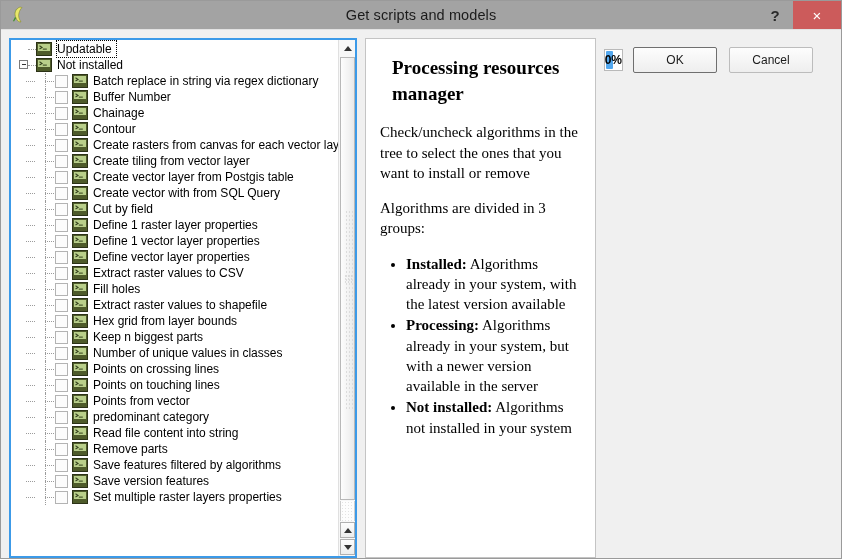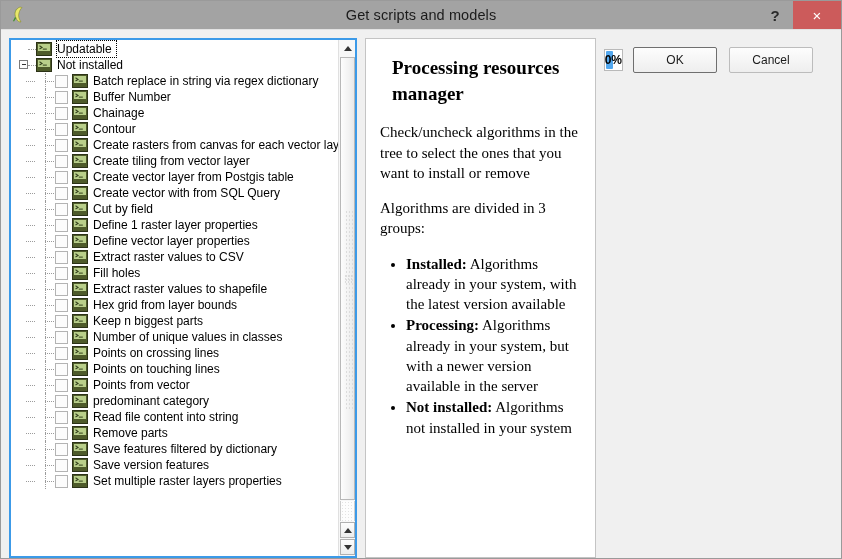--- a/index.html
+++ b/index.html
@@ -590,20 +590,35 @@
                 <span class="guide"></span>
                 <span class="cbox"></span>
                 <span class="sicon">
                   <svg width="16" height="14" viewBox="0 0 16 14">
                     <rect x="0.5" y="0.5" width="15" height="13" fill="#4e5b2a" stroke="#2c3317"></rect>
                     <rect x="2" y="2" width="12" height="7" fill="#b9cf8a"></rect>
                     <path d="M3.5 3.8 L6 5.4 L3.5 7" fill="none" stroke="#33411c" stroke-width="1.1"></path>
                     <rect x="6.8" y="6.6" width="4" height="1" fill="#33411c"></rect>
                   </svg>
                 </span>
+                <span class="tlabel">Define 1 vector layer properties</span>
+              </div>
+              <div class="trow">
+                <span class="indent ind-1"></span>
+                <span class="guide no-v"></span>
+                <span class="guide"></span>
+                <span class="cbox"></span>
+                <span class="sicon">
+                  <svg width="16" height="14" viewBox="0 0 16 14">
+                    <rect x="0.5" y="0.5" width="15" height="13" fill="#4e5b2a" stroke="#2c3317"></rect>
+                    <rect x="2" y="2" width="12" height="7" fill="#b9cf8a"></rect>
+                    <path d="M3.5 3.8 L6 5.4 L3.5 7" fill="none" stroke="#33411c" stroke-width="1.1"></path>
+                    <rect x="6.8" y="6.6" width="4" height="1" fill="#33411c"></rect>
+                  </svg>
+                </span>
                 <span class="tlabel">Define vector layer properties</span>
               </div>
               <div class="trow">
                 <span class="indent ind-1"></span>
                 <span class="guide no-v"></span>
                 <span class="guide"></span>
                 <span class="cbox"></span>
                 <span class="sicon">
                   <svg width="16" height="14" viewBox="0 0 16 14">
                     <rect x="0.5" y="0.5" width="15" height="13" fill="#4e5b2a" stroke="#2c3317"></rect>
@@ -785,21 +800,21 @@
                 <span class="guide"></span>
                 <span class="cbox"></span>
                 <span class="sicon">
                   <svg width="16" height="14" viewBox="0 0 16 14">
                     <rect x="0.5" y="0.5" width="15" height="13" fill="#4e5b2a" stroke="#2c3317"></rect>
                     <rect x="2" y="2" width="12" height="7" fill="#b9cf8a"></rect>
                     <path d="M3.5 3.8 L6 5.4 L3.5 7" fill="none" stroke="#33411c" stroke-width="1.1"></path>
                     <rect x="6.8" y="6.6" width="4" height="1" fill="#33411c"></rect>
                   </svg>
                 </span>
-                <span class="tlabel">Save features filtered by dictionary</span>
+                <span class="tlabel">Save features filtered by algorithms</span>
               </div>
               <div class="trow">
                 <span class="indent ind-1"></span>
                 <span class="guide no-v"></span>
                 <span class="guide"></span>
                 <span class="cbox"></span>
                 <span class="sicon">
                   <svg width="16" height="14" viewBox="0 0 16 14">
                     <rect x="0.5" y="0.5" width="15" height="13" fill="#4e5b2a" stroke="#2c3317"></rect>
                     <rect x="2" y="2" width="12" height="7" fill="#b9cf8a"></rect>

